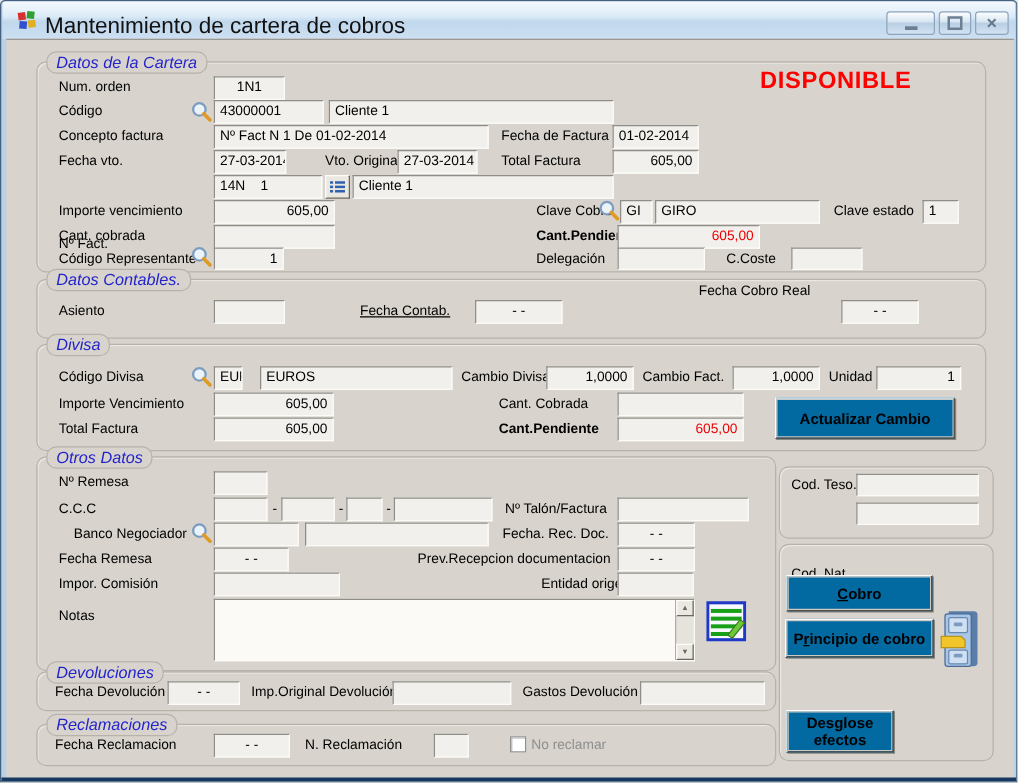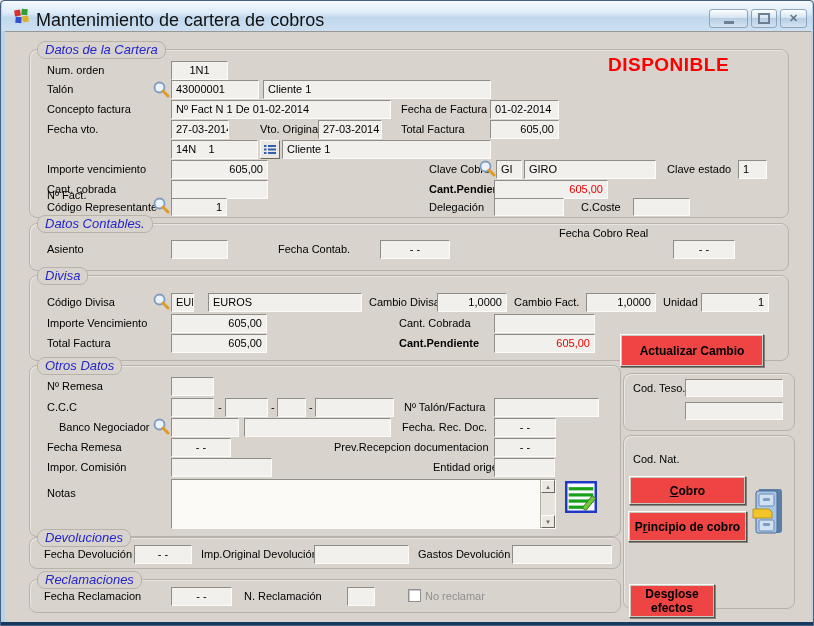--- a/index.html
+++ b/index.html
@@ -19,23 +19,23 @@
      box-sizing:border-box;font-size:11px;line-height:16px;padding:0 4px;color:#000;overflow:hidden;white-space:nowrap;}
   .f.r{text-align:right;}
   .f.c{text-align:center;}
   .f.pre{white-space:pre;}
   .red{color:#ec0000;}
   .b{font-weight:bold;}
   .gray{color:#8f8f8f;}
   .g{position:absolute;border:1px solid #b7b3ab;border-radius:8px;box-shadow:inset 1px 1px 0 #e9e6e1;}
   .gl{position:absolute;font-size:13px;font-style:italic;color:#2424cc;background:#d8d4cd;border:1px solid #b7b3ab;
       border-radius:8px;padding:0 7px;line-height:16px;z-index:2;white-space:nowrap;}
-  .btn{position:absolute;background:#ef4444;border:1px solid;border-color:#fdfcfa #55524c #55524c #fdfcfa;
+  .btn{position:absolute;background:#0369a1;border:1px solid;border-color:#fdfcfa #55524c #55524c #fdfcfa;
        box-shadow:1px 1px 0 #87847d,inset 0 0 0 1px #cdc9c2;font-weight:bold;font-size:12px;color:#000;
-       display:flex;flex-direction:column;align-items:center;justify-content:center;box-sizing:border-box;text-align:center;line-height:14px;margin-top:16px;}
+       display:flex;flex-direction:column;align-items:center;justify-content:center;box-sizing:border-box;text-align:center;line-height:14px;}
   .mag{position:absolute;width:18px;height:18px;}
   .iconbtn{position:absolute;background:#ebe8e2;border:1px solid;border-color:#fdfcfa #6a675f #6a675f #fdfcfa;
            box-sizing:border-box;display:flex;align-items:center;justify-content:center;}
   .notesbox{position:absolute;background:#fbfaf7;border:1px solid;border-color:#8f8d88 #fcfbf8 #fcfbf8 #8f8d88;box-sizing:border-box;}
   .notestext{position:absolute;left:2px;top:1px;right:16px;bottom:1px;font-size:11px;overflow:hidden;}
   .sstrip{position:absolute;right:0;top:0;bottom:0;width:14px;background:#e6e3dd;border-left:1px solid #b0ada6;}
   .sarr{position:absolute;left:0;width:14px;height:13px;background:#ebe8e2;border:1px solid;border-color:#fdfcfa #6a675f #6a675f #fdfcfa;
         box-sizing:border-box;display:flex;align-items:center;justify-content:center;font-size:6px;color:#6a675f;}
   .cb{position:absolute;width:13px;height:13px;background:#fff;border:1px solid #909090;box-sizing:border-box;
       box-shadow:inset 1px 1px 0 #c8c8c8;}
@@ -70,21 +70,21 @@
   <div class="client"></div>
 
   <div class="wm" style="left:607px;top:53px;">DISPONIBLE</div>
 
   <div class="g" style="left:28px;top:48px;width:758px;height:167px;"></div>
   <div class="gl" style="left:36px;top:40px;">Datos de la Cartera</div>
 
   <div class="l" style="left:46px;top:63px;">Num. orden</div>
   <div class="f c" style="left:170px;top:60px;width:57px;">1N1</div>
 
-  <div class="l" style="left:46px;top:82px;">Talón</div>
+  <div class="l" style="left:46px;top:82px;">Código</div>
   <svg class="mag" style="left:151px;top:79px;" viewBox="0 0 18 18">
     <circle cx="7.5" cy="7.5" r="5" fill="#eaf2fa" stroke="#7d9cc0" stroke-width="1.8"></circle>
     <line x1="11" y1="11" x2="16" y2="16" stroke="#e09a28" stroke-width="3" stroke-linecap="round"></line>
   </svg>
   <div class="f" style="left:170px;top:79px;width:88px;">43000001</div>
   <div class="f" style="left:262px;top:79px;width:228px;">Cliente 1</div>
 
   <div class="l" style="left:46px;top:102px;">Concepto factura</div>
   <div class="f" style="left:170px;top:99px;width:220px;">Nº Fact N 1 De 01-02-2014</div>
   <div class="l" style="left:400px;top:102px;">Fecha de Factura</div>
@@ -136,21 +136,21 @@
   <div class="f r" style="left:170px;top:197px;width:56px;height:18px;">1</div>
   <div class="l" style="left:428px;top:200px;">Delegación</div>
   <div class="f" style="left:493px;top:197px;width:70px;height:18px;"></div>
   <div class="l" style="left:580px;top:200px;">C.Coste</div>
   <div class="f" style="left:632px;top:197px;width:57px;height:18px;"></div>
 
   <div class="g" style="left:28px;top:222px;width:758px;height:46px;"></div>
   <div class="gl" style="left:36px;top:214px;">Datos Contables.</div>
   <div class="l" style="left:46px;top:242px;">Asiento</div>
   <div class="f" style="left:170px;top:239px;width:57px;"></div>
-  <div class="l" style="left:277px;top:242px;">Fecha Contab.</div>
+  <div class="l" style="left:287px;top:242px;text-decoration:underline;">Fecha Contab.</div>
   <div class="f c" style="left:379px;top:239px;width:70px;">- -</div>
   <div class="l" style="left:558px;top:226px;text-align:center;">Fecha Cobro Real</div>
   <div class="f c" style="left:672px;top:239px;width:62px;">- -</div>
 
   <div class="g" style="left:28px;top:274px;width:758px;height:84px;"></div>
   <div class="gl" style="left:36px;top:266px;">Divisa</div>
 
   <div class="l" style="left:46px;top:295px;">Código Divisa</div>
   <svg class="mag" style="left:151px;top:291px;" viewBox="0 0 18 18">
     <circle cx="7.5" cy="7.5" r="5" fill="#eaf2fa" stroke="#7d9cc0" stroke-width="1.8"></circle>

